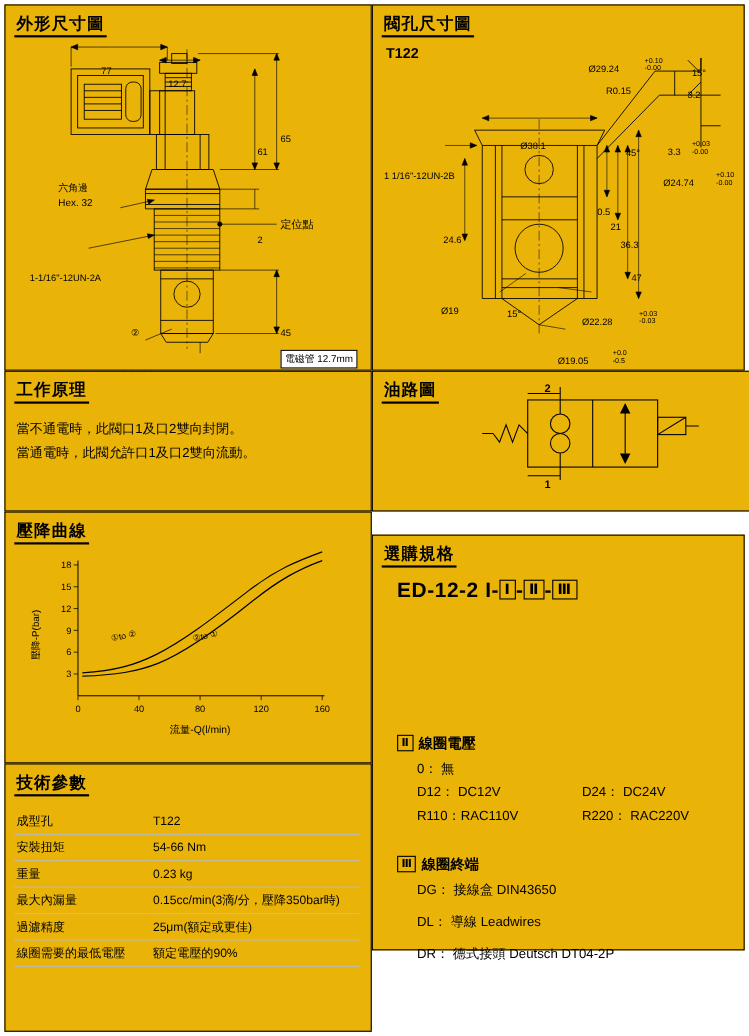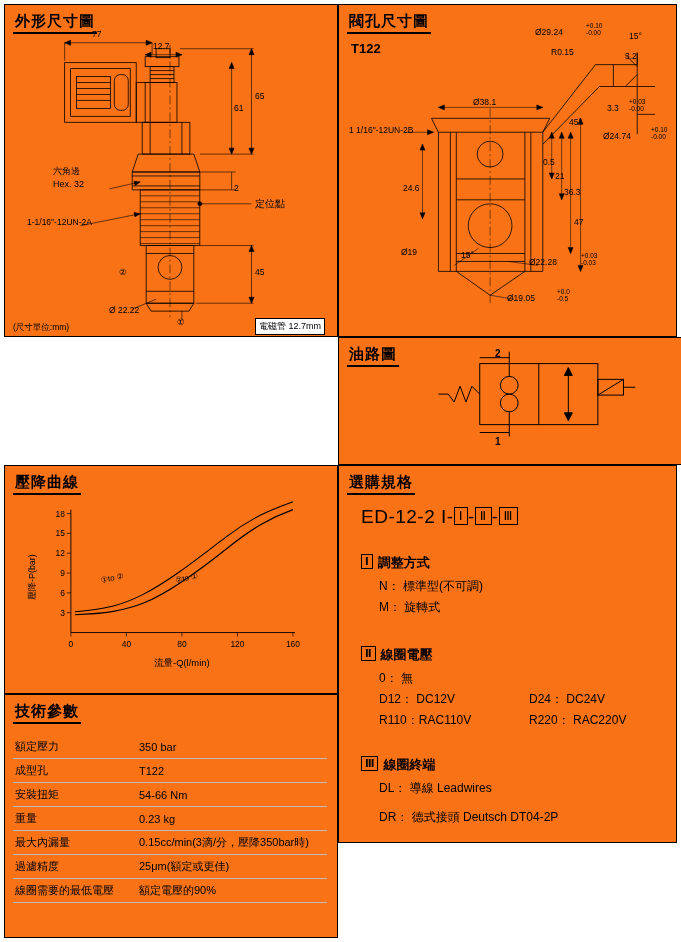--- a/index.html
+++ b/index.html
@@ -3,56 +3,56 @@
 <meta charset="utf-8">
 <style>
   html,body{margin:0;padding:0;}
   body{
     width:681px;height:942px;background:#fff;
     font-family:"Liberation Sans","DejaVu Sans",sans-serif;
     color:#000;font-size:11px;position:relative;overflow:hidden;
   }
   .page{position:relative;width:681px;height:942px;}
 
-  .panel{position:absolute;border:1px solid #000;box-sizing:border-box;background:#f97316;}
+  .panel{position:absolute;border:1px solid #000;box-sizing:border-box;background:#eab308;}
 
   .sec-title{
     font-size:15px;font-weight:bold;letter-spacing:1px;
     border-bottom:2px solid #000;display:inline-block;padding:0 2px 1px 2px;
   }
   .title-wrap{position:absolute;left:8px;top:7px;}
 
   .svgbox{position:absolute;left:0;top:0;width:100%;height:100%;}
 
   
   .wp-text{position:absolute;left:10px;top:42px;font-size:12px;line-height:21px;}
 
   
   table.spec{position:absolute;left:8px;top:40px;border-collapse:collapse;width:314px;font-size:11px;}
   table.spec td{border-bottom:1px solid #bbb;padding:3px 2px;height:17px;vertical-align:middle;}
   table.spec td.k{width:120px;}
   table.spec tr:last-child td{border-bottom:1px solid #bbb;}
 
   
-  .model{position:absolute;left:22px;top:40px;font-size:19px;font-weight:normal;letter-spacing:0.5px;}
+  .model{position:absolute;left:22px;top:40px;font-size:19px;font-weight:bold;letter-spacing:0.5px;}
   .model .rbox{
     display:inline-block;border:1px solid #000;padding:0 4px;font-size:13px;
     line-height:16px;vertical-align:3px;
   }
   .opt-group{position:absolute;left:22px;font-size:12px;}
   .opt-head{font-weight:bold;font-size:13px;margin-bottom:7px;}
   .opt-head .rbox{
     display:inline-block;border:1px solid #000;padding:0 3px;font-size:10px;
     line-height:13px;vertical-align:2px;margin-right:5px;font-weight:bold;
   }
   .opt-line{margin:0 0 6px 18px;line-height:15px;}
   .opt-line .c2{display:inline-block;min-width:150px;}
 
   
-  .lab{position:absolute;font-size:8.5px;white-space:nowrap;}
+  .lab{position:absolute;font-size:8.5px;white-space:nowrap;margin-top:30px;}
   .lab9{position:absolute;font-size:9px;white-space:nowrap;}
   .lab10{position:absolute;font-size:10px;white-space:nowrap;text-align:center;}
   .boxlab{position:absolute;font-size:9px;border:1px solid #000;padding:1px 3px;white-space:nowrap;background:#fff;}
   .bold12{font-weight:bold;font-size:13px;}
 </style>
 </head>
 <body>
 
 <div class="page">
 
@@ -258,21 +258,21 @@
     </svg>
 
     <div class="lab" style="left:196px;top:22px;">Ø29.24</div>
     <div class="lab" style="left:247px;top:18px;font-size:6.5px;line-height:6.5px;white-space:pre;">+0.10
 -0.00</div>
     <div class="lab" style="left:200px;top:42px;padding-left:12px;">R0.15</div>
     <div class="lab" style="left:290px;top:26px;">15°</div>
     <div class="lab" style="left:286px;top:46px;">3.2</div>
     <div class="lab" style="left:134px;top:92px;">Ø38.1</div>
     <div class="lab" style="left:10px;top:120px;">1 1/16"-12UN-2B</div>
-    <div class="lab" style="left:230px;top:112px;">45°</div>
+    <div class="lab" style="left:230px;top:99px;">45°</div>
     <div class="lab" style="left:264px;top:126px;">Ø24.74</div>
     <div class="lab" style="left:312px;top:122px;font-size:6.5px;line-height:6.5px;white-space:pre;">+0.10
 -0.00</div>
     <div class="lab" style="left:268px;top:98px;">3.3</div>
     <div class="lab" style="left:290px;top:94px;font-size:6.5px;line-height:6.5px;white-space:pre;">+0.03
 -0.00</div>
     <div class="lab" style="left:204px;top:152px;">0.5</div>
     <div class="lab" style="left:216px;top:166px;">21</div>
     <div class="lab" style="left:64px;top:178px;">24.6</div>
     <div class="lab" style="left:225px;top:182px;">36.3</div>
@@ -280,20 +280,29 @@
     <div class="lab" style="left:62px;top:242px;">Ø19</div>
     <div class="lab" style="left:190px;top:252px;">Ø22.28</div>
     <div class="lab" style="left:242px;top:248px;font-size:6.5px;line-height:6.5px;white-space:pre;">+0.03
 -0.03</div>
     <div class="lab" style="left:168px;top:288px;">Ø19.05</div>
     <div class="lab" style="left:218px;top:284px;font-size:6.5px;line-height:6.5px;white-space:pre;">+0.0
 -0.5</div>
     <div class="lab" style="left:122px;top:245px;">15°</div>
   </div>
 
+  <div class="panel" style="left:4px;top:337px;width:334px;height:128px;">
+    <div class="title-wrap">
+      <span class="sec-title">工作原理</span>
+    </div>
+    <div class="wp-text">
+      <div>當不通電時，此閥口1及口2雙向封閉。</div>
+      <div>當通電時，此閥允許口1及口2雙向流動。</div>
+    </div>
+  </div>
 
   <div class="panel" style="left:338px;top:337px;width:377px;height:128px;">
     <div class="title-wrap">
       <span class="sec-title">油路圖</span>
     </div>
     <svg class="svgbox" viewBox="0 0 339 128">
       <g stroke="#000" fill="none" stroke-width="1">
         <rect x="122" y="26" width="120" height="62"></rect>
         <line x1="182" y1="26" x2="182" y2="88"></line>
 
@@ -373,40 +382,29 @@
       <g font-size="8" font-family="Liberation Sans, sans-serif">
         <text x="97" y="118" transform="rotate(-12 97 118)">①to ②</text>
         <text x="172" y="118" transform="rotate(-12 172 118)">②to ①</text>
       </g>
 
       <text x="30" y="112" font-size="9" font-family="Liberation Sans, sans-serif" text-anchor="middle" transform="rotate(-90 30 112)">壓降-P(bar)</text>
       <text x="178" y="202" font-size="9.5" font-family="Liberation Sans, sans-serif" text-anchor="middle">流量-Q(l/min)</text>
     </svg>
   </div>
 
-  <div class="panel" style="left:338px;top:465px;width:339px;height:378px;">
+  <div class="panel" style="left:338px;top:486px;width:339px;height:378px;">
     <div class="title-wrap">
       <span class="sec-title">選購規格</span>
     </div>
 
     <div class="model">
       <span>ED-12-2 I-</span><span class="rbox">Ⅰ</span>-<span class="rbox">Ⅱ</span>-<span class="rbox">Ⅲ</span>
     </div>
 
-    <div class="opt-group" style="top:88px;">
-      <div class="opt-head">
-        <span class="rbox">Ⅰ</span><span>調整方式</span>
-      </div>
-      <div class="opt-line">
-        <span class="c2">N： 標準型(不可調)</span>
-      </div>
-      <div class="opt-line">
-        <span class="c2">M： 旋轉式</span>
-      </div>
-    </div>
 
     <div class="opt-group" style="top:180px;">
       <div class="opt-head">
         <span class="rbox">Ⅱ</span><span>線圈電壓</span>
       </div>
       <div class="opt-line">
         <span class="c2">0： 無</span>
       </div>
       <div class="opt-line">
         <span class="c2">D12： DC12V</span><span>D24： DC24V</span>
@@ -414,39 +412,38 @@
       <div class="opt-line">
         <span class="c2">R110：RAC110V</span><span>R220： RAC220V</span>
       </div>
     </div>
 
     <div class="opt-group" style="top:290px;">
       <div class="opt-head">
         <span class="rbox">Ⅲ</span><span>線圈終端</span>
       </div>
       <div class="opt-line" style="margin-bottom:14px;">
+        <span class="c2" style="min-width:200px;">DG： 接線盒 DIN43650</span>
+      </div>
+      <div class="opt-line" style="margin-bottom:14px;">
         <span class="c2" style="min-width:200px;">DL： 導線 Leadwires</span>
       </div>
       <div class="opt-line">
         <span class="c2" style="min-width:200px;">DR： 德式接頭 Deutsch DT04-2P</span>
       </div>
     </div>
   </div>
 
   <div class="panel" style="left:4px;top:694px;width:334px;height:244px;">
     <div class="title-wrap">
       <span class="sec-title">技術參數</span>
     </div>
     <table class="spec">
       <tbody>
         <tr>
-          <td class="k">額定壓力</td>
-          <td>350 bar</td>
-        </tr>
-        <tr>
           <td class="k">成型孔</td>
           <td>T122</td>
         </tr>
         <tr>
           <td class="k">安裝扭矩</td>
           <td>54-66 Nm</td>
         </tr>
         <tr>
           <td class="k">重量</td>
           <td>0.23 kg</td>

